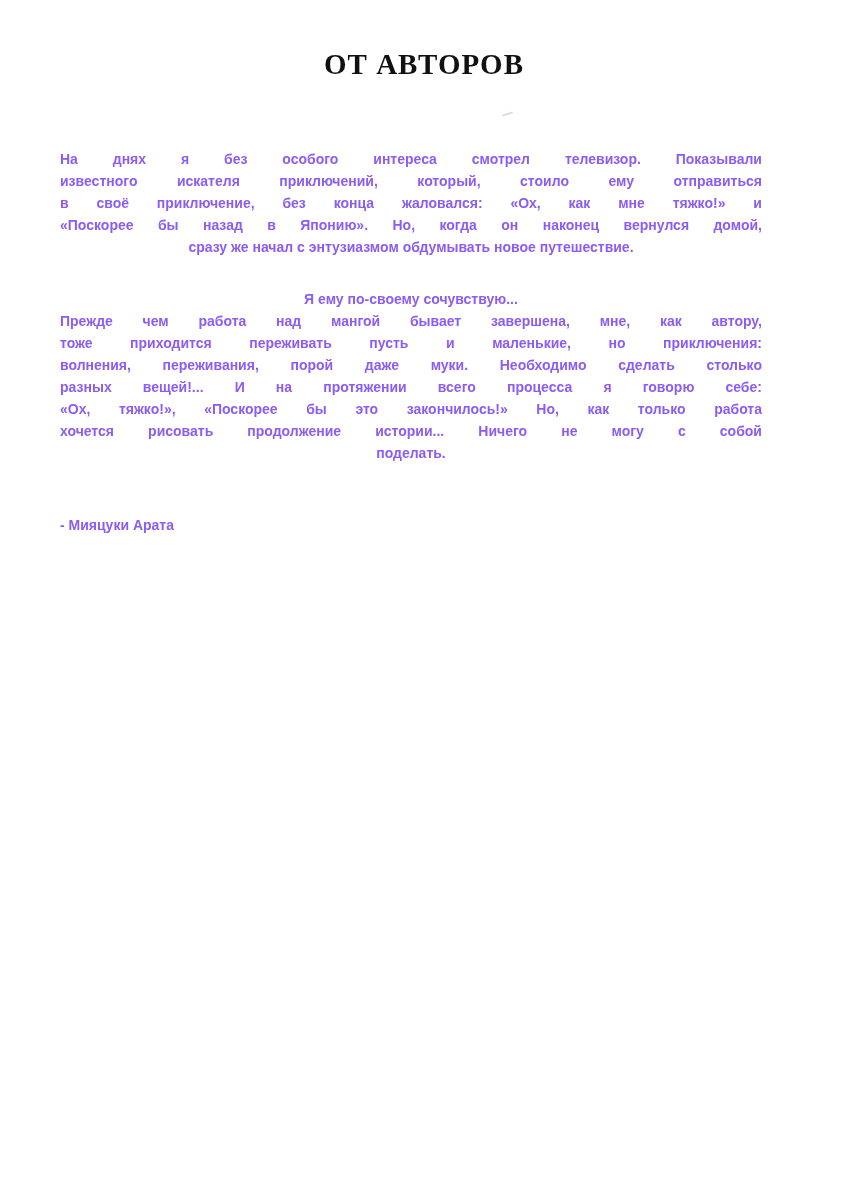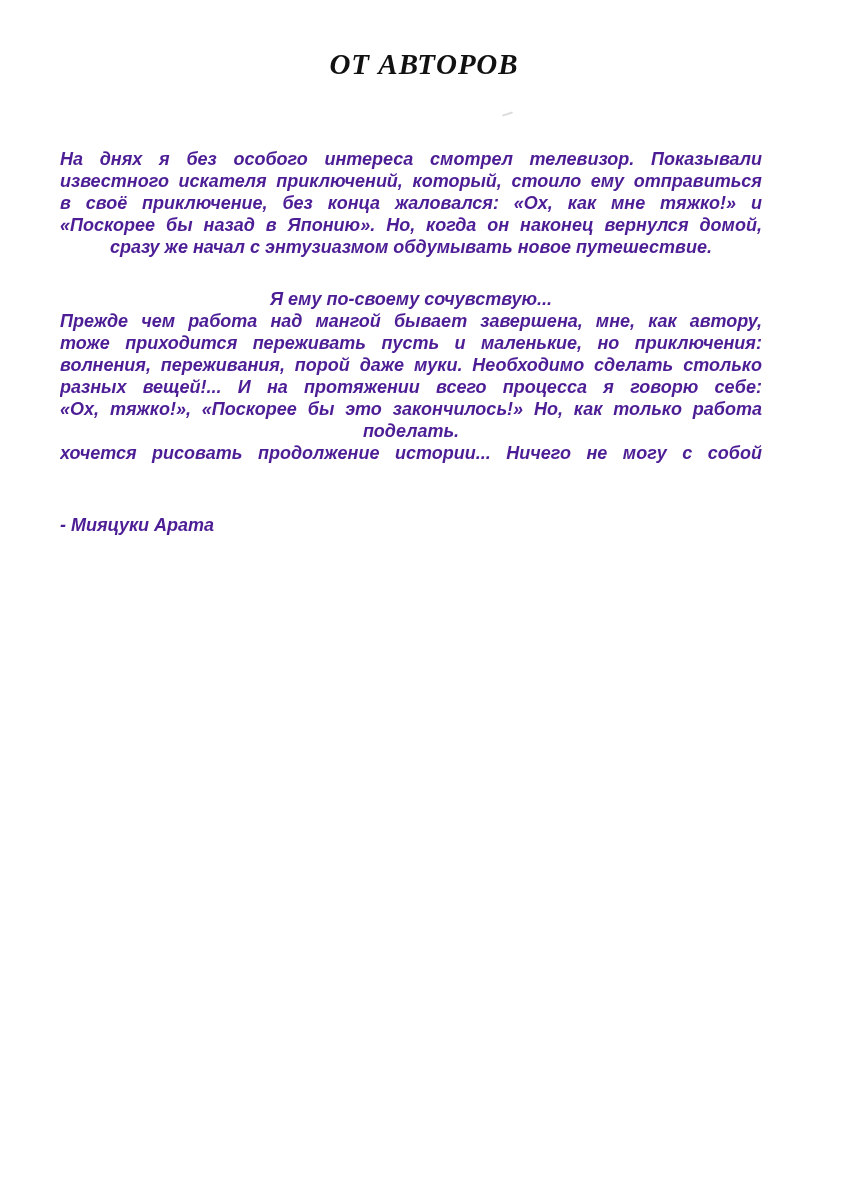--- a/index.html
+++ b/index.html
@@ -8,43 +8,42 @@
     background: #ffffff;
   }
   .page {
     position: relative;
     width: 848px;
     height: 1200px;
     background: #ffffff;
     overflow: hidden;
     color: #1a1a1a;
     font-family: "Liberation Sans", sans-serif;
-    font-style: italic;
   }
   .title {
     position: absolute;
     top: 48px;
     left: 0;
     width: 100%;
     text-align: center;
     font-family: "Liberation Serif", serif;
     font-weight: bold;
     font-size: 29px;
     letter-spacing: 1px;
     color: #111111;
   }
   .body-text {
     position: absolute;
     left: 60px;
     top: 148px;
     width: 702px;
-    font-size: 18px;
+    font-size: 14px;
     font-weight: bold;
     line-height: 22px;
-    color: #4c1d95;
+    color: #8b5cf6;
   }
   .para { margin: 0; }
   .para.gap { margin-top: 30px; }
   .line {
     display: flex;
     justify-content: space-between;
     height: 22px;
     overflow: hidden;
     white-space: pre;
   }
@@ -85,18 +84,18 @@
       </div>
     <div class="para gap">
         <div class="line last">Я ему по-своему сочувствую...</div>
       </div>
     <div class="para">
         <div class="line"><span>Прежде</span><span>чем</span><span>работа</span><span>над</span><span>мангой</span><span>бывает</span><span>завершена,</span><span>мне,</span><span>как</span><span>автору,</span></div>
         <div class="line"><span>тоже</span><span>приходится</span><span>переживать</span><span>пусть</span><span>и</span><span>маленькие,</span><span>но</span><span>приключения:</span></div>
         <div class="line"><span>волнения,</span><span>переживания,</span><span>порой</span><span>даже</span><span>муки.</span><span>Необходимо</span><span>сделать</span><span>столько</span></div>
         <div class="line"><span>разных</span><span>вещей!...</span><span>И</span><span>на</span><span>протяжении</span><span>всего</span><span>процесса</span><span>я</span><span>говорю</span><span>себе:</span></div>
         <div class="line"><span>«Ох,</span><span>тяжко!»,</span><span>«Поскорее</span><span>бы</span><span>это</span><span>закончилось!»</span><span>Но,</span><span>как</span><span>только</span><span>работа</span></div>
+        <div class="line"><span>хочется</span><span>рисовать</span><span>продолжение</span><span>истории...</span><span>Ничего</span><span>не</span><span>могу</span><span>с</span><span>собой</span></div>
         <div class="line last">поделать.</div>
-        <div class="line"><span>хочется</span><span>рисовать</span><span>продолжение</span><span>истории...</span><span>Ничего</span><span>не</span><span>могу</span><span>с</span><span>собой</span></div>
       </div>
     <div class="signature">- Мияцуки Арата</div>
   </div>
 </div>
 
 </body></html>

